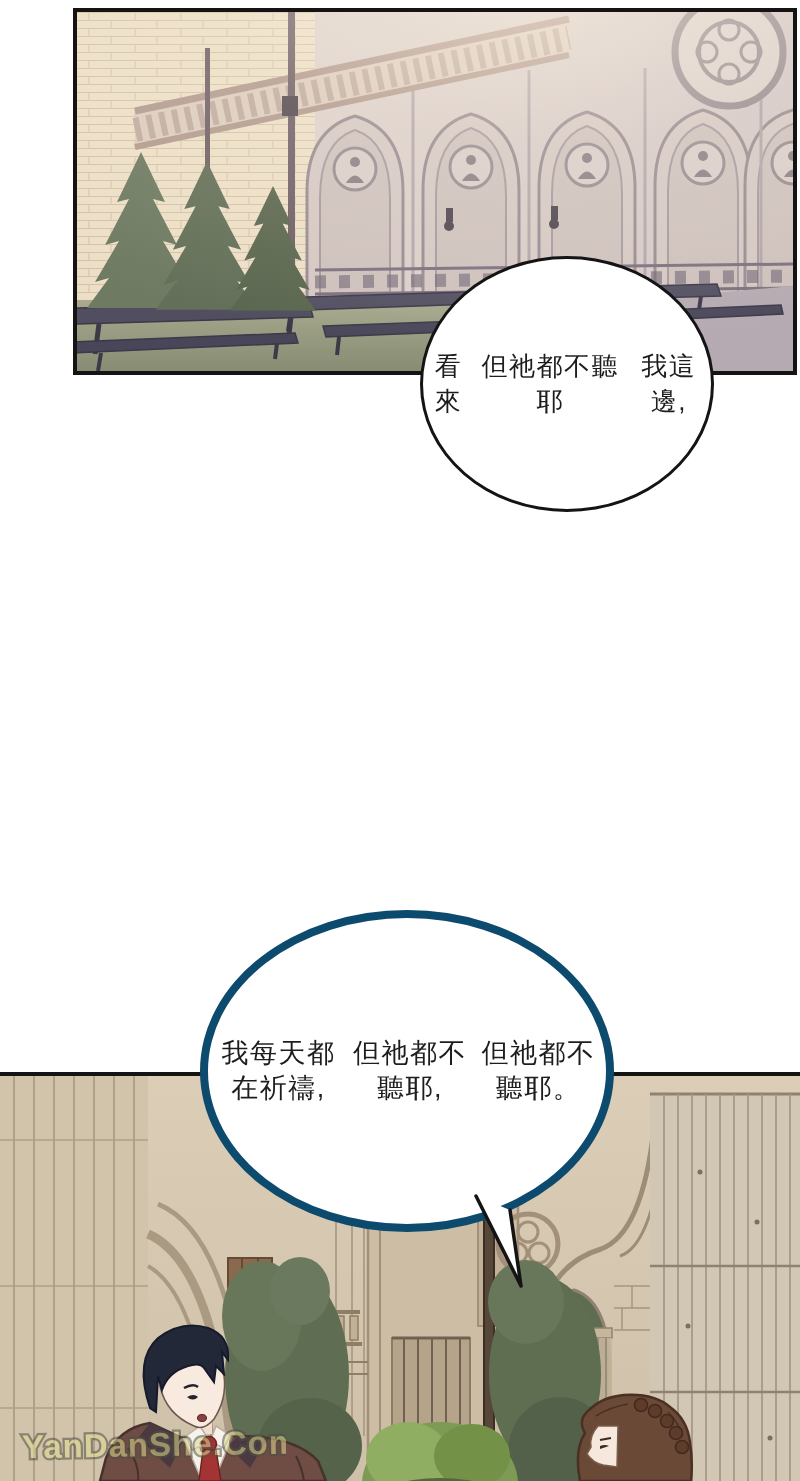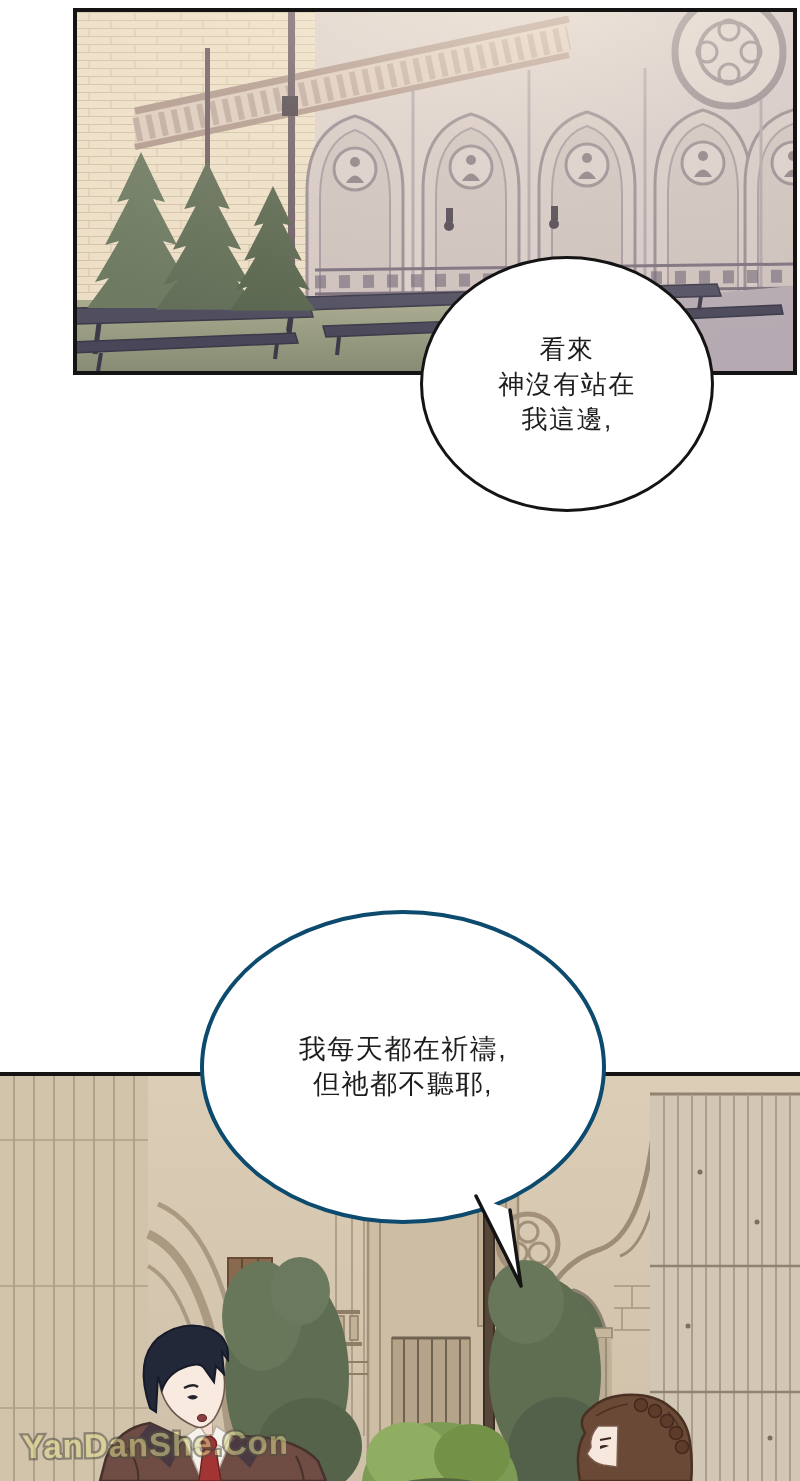--- a/index.html
+++ b/index.html
@@ -3,25 +3,25 @@
 <meta charset="utf-8">
 <style>
   html,body{margin:0;padding:0;background:#ffffff;}
   .page{position:relative;width:800px;height:1481px;background:#ffffff;overflow:hidden;
         font-family:"Liberation Sans",sans-serif;}
   .panel{position:absolute;box-sizing:content-box;z-index:1;}
   .panel svg{display:block;}
   .panel-top{left:73px;top:8px;width:716px;height:359px;border:4px solid #141414;background:#ddd2cb;}
   .panel-bottom{left:0;top:1072px;width:800px;height:405px;border-top:4px solid #141414;background:#d7c9b3;}
   .bubble{position:absolute;z-index:3;background:#ffffff;border-radius:50%;
-          display:flex;flex-direction:column;justify-content:center;align-items:center;
+          display:flex;flex-direction:row;justify-content:center;align-items:center;
           text-align:center;color:#1d1d1d;letter-spacing:1.5px;font-weight:500;}
   .bubble-1{left:420px;top:256px;width:288px;height:250px;border:3px solid #141414;
             font-size:26px;line-height:35px;}
-  .bubble-2{left:200px;top:910px;width:398px;height:306px;border:4px solid #0c4a6e;
+  .bubble-2{left:200px;top:910px;width:398px;height:306px;border:8px solid #0c4a6e;
             font-size:27px;line-height:35px;}
   .bubble .line{display:block;}
   .tail{position:absolute;left:458px;top:1183px;z-index:4;}
   .watermark{position:absolute;left:16px;top:1417px;z-index:6;opacity:.55;transform:rotate(-1deg);}
   .wm{font-family:"Liberation Sans",sans-serif;font-size:33px;font-weight:bold;letter-spacing:1px;
       fill:#ded98e;stroke:#504f44;stroke-width:4.5px;paint-order:stroke;}
 </style>
 </head>
 <body>
 
@@ -274,27 +274,28 @@
           <circle cx="667" cy="345" r="6.5"></circle>
             <circle cx="676" cy="357" r="6.5"></circle>
           <circle cx="682" cy="371" r="6.5"></circle>
         </g>
       </g>
     </svg>
   </section>
 
   <div class="bubble bubble-1">
     <span class="line">看來</span>
-    <span class="line">神沒有站在</span>
+    <span class="line">但祂都不聽耶</span>
     <span class="line">我這邊,</span>
   </div>
 
   <div class="bubble bubble-2">
     <span class="line">我每天都在祈禱,</span>
     <span class="line">但祂都不聽耶,</span>
+    <span class="line">但祂都不聽耶。</span>
   </div>
 
   <svg class="tail" width="80" height="110" viewBox="0 0 80 110">
     <polygon points="18,13 52,27 63,103" fill="#ffffff"></polygon>
     <path d="M18,13 L63,103 M52,27 L63,103" stroke="#141414" stroke-width="3.5" fill="none" stroke-linecap="round"></path>
   </svg>
 
   <svg class="watermark" width="270" height="54" viewBox="0 0 270 54">
     <text class="wm" x="6" y="39">YanDanShe.Com</text>
   </svg>

